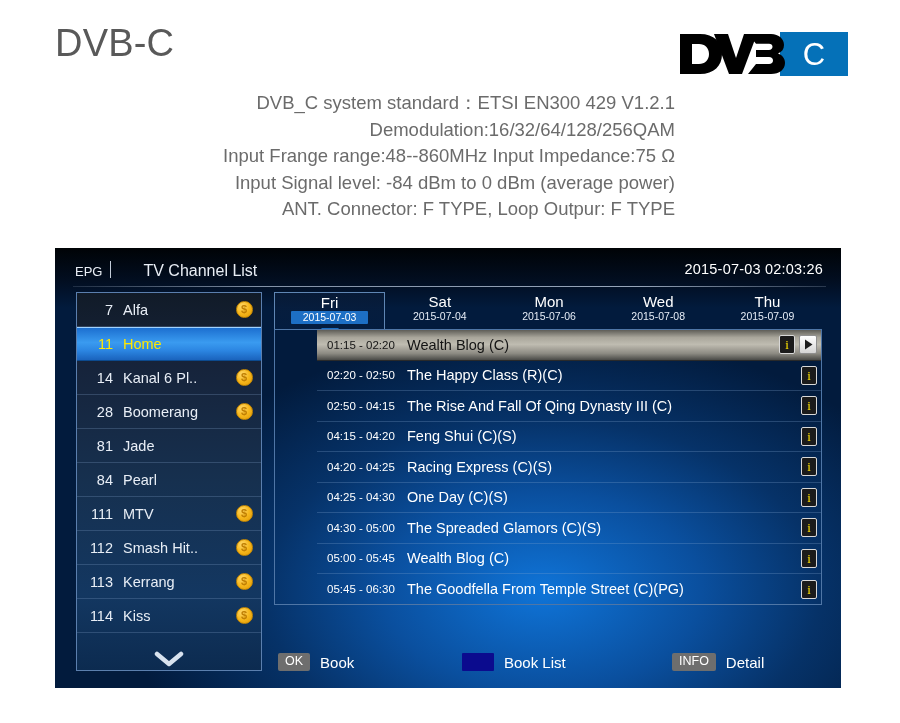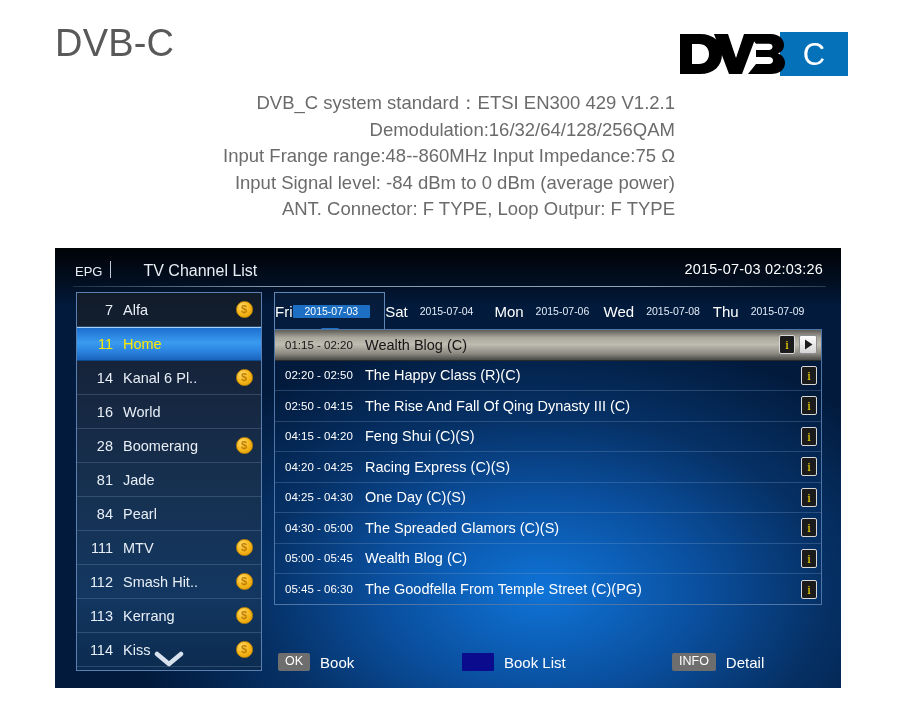--- a/index.html
+++ b/index.html
@@ -208,21 +208,21 @@
   #day-tabs {
     position: absolute;
     left: 219px; top: 44px;
     width: 548px; height: 37px;
     display: flex;
   }
   .day-tab {
     flex: 1;
     position: relative;
     display: flex;
-    flex-direction: row;
+    flex-direction: column;
     align-items: center;
     justify-content: flex-start;
     padding-top: 1px;
     box-sizing: border-box;
   }
   .day-tab .day-name {
     font-size: 15px;
     color: #ffffff;
     line-height: 17px;
   }
@@ -254,20 +254,21 @@
   }
 
   
   #program-list {
     position: absolute;
     left: 219px; top: 81px;
     width: 548px; height: 276px;
     border: 1px solid #4f76a6;
     box-sizing: border-box;
     overflow: hidden;
+    padding-left: 42px;
   }
   .program-row {
     position: relative;
     height: 30.5px;
     display: flex;
     align-items: center;
     border-bottom: 1px solid rgba(130,165,210,0.28);
     box-sizing: border-box;
     background: transparent;
   }
@@ -424,25 +425,20 @@
     </div>
 
     <div class="channel-row">
       <span class="ch-num">14</span>
       <span class="ch-name">Kanal 6 Pl..</span>
       <span class="ch-lock">
         <span class="coin-icon">$</span>
       </span>
     </div>
 
-    <div class="channel-row">
-      <span class="ch-num">16</span>
-      <span class="ch-name">World</span>
-      <span class="ch-lock"></span>
-    </div>
 
     <div class="channel-row">
       <span class="ch-num">28</span>
       <span class="ch-name">Boomerang</span>
       <span class="ch-lock">
         <span class="coin-icon">$</span>
       </span>
     </div>
 
     <div class="channel-row">

